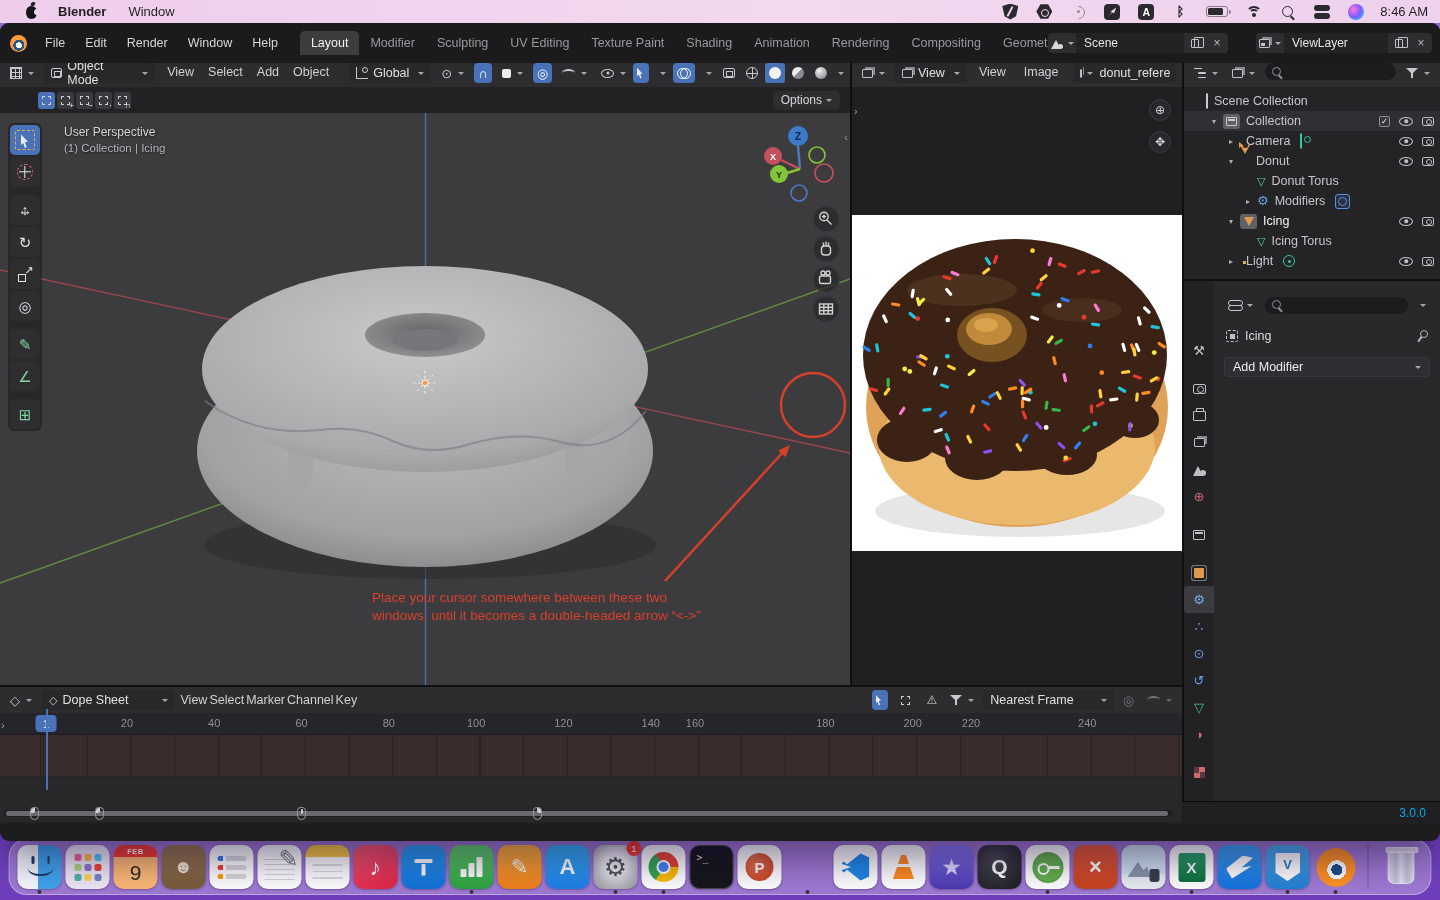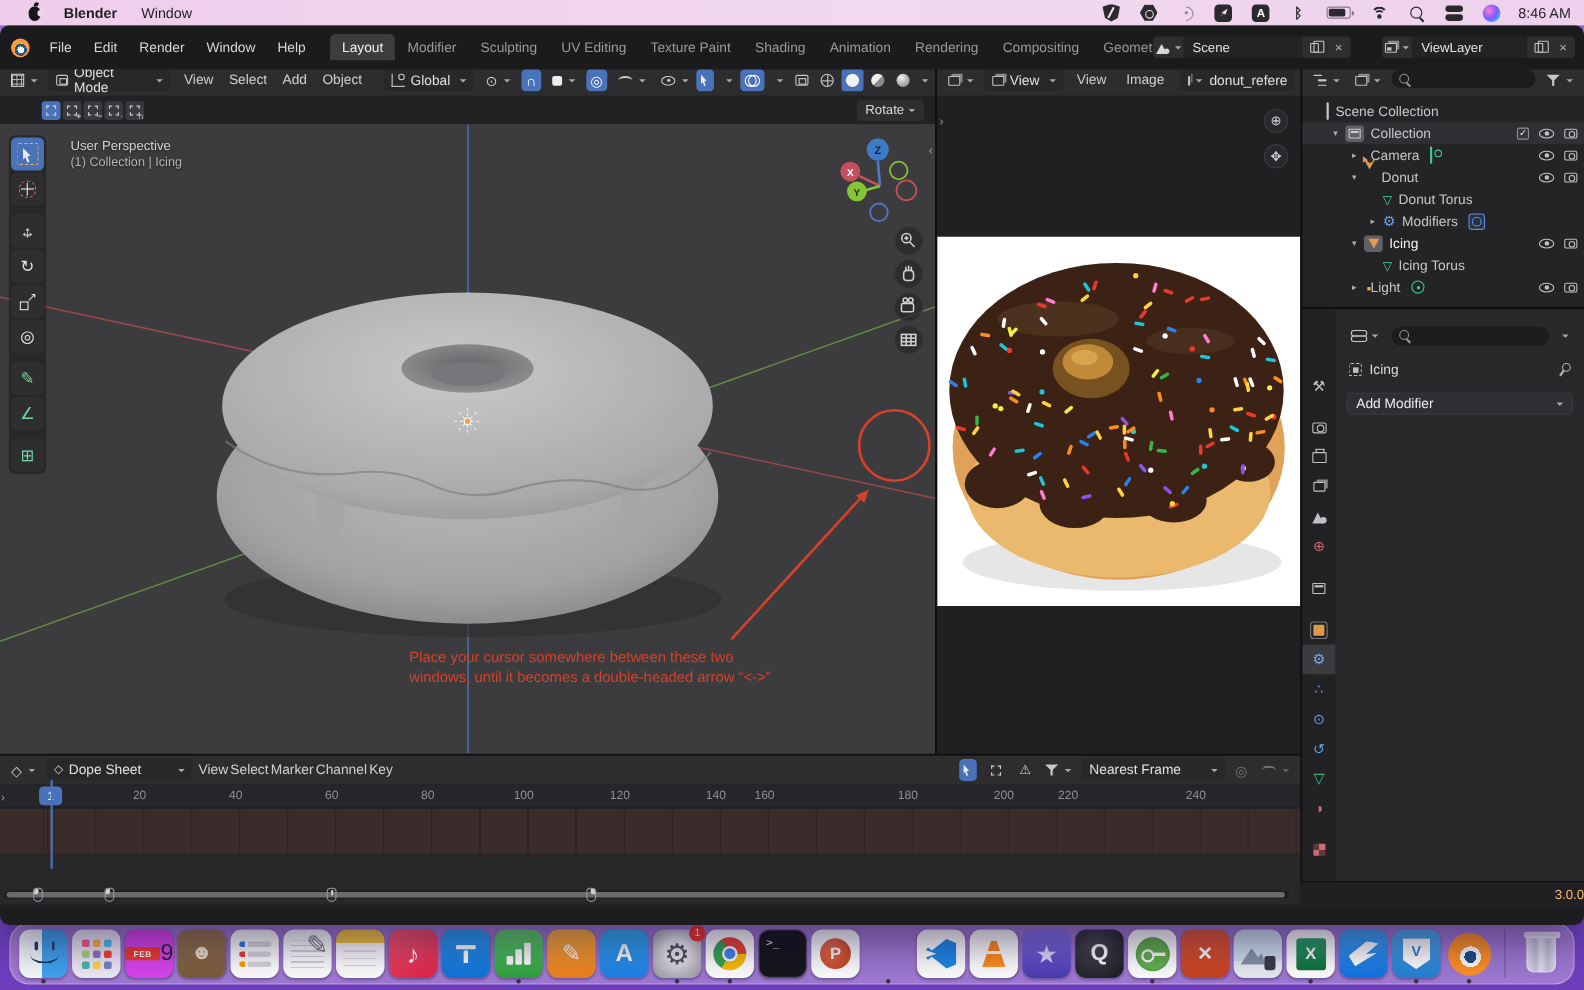--- a/index.html
+++ b/index.html
@@ -223,39 +223,39 @@
 .hscroll{position:absolute;left:4px;right:10px;bottom:5px;height:7px;background:#1e1e21;border-radius:4px}
 .hscroll i{position:absolute;left:2px;right:4px;top:1px;bottom:1px;background:#6a6a6f;border-radius:3px}
 
 .statusbar{height:23px;background:#202023;border-top:1px solid #0c0c0e;display:flex;align-items:center;color:#9b9b9f;font-size:12px;padding-left:30px}
 .hint{display:flex;align-items:center;gap:5px}
 .mi{width:9px;height:13px;border:1px solid #9a9a9e;border-radius:4px 4px 5px 5px;position:relative;display:inline-block}
 .mi::before{content:'';position:absolute;background:#cfcfd2}
 .mi.left::before{left:0;top:0;width:4px;height:5px;border-radius:3px 0 2px 0}
 .mi.middle::before{left:2.8px;top:1px;width:2px;height:5px;border-radius:1px}
 .mi.right::before{right:0;top:0;width:4px;height:5px;border-radius:0 3px 0 2px}
-.version{margin-left:auto;color:#fdba74}
+.version{margin-left:auto;margin-right:14px;color:#0ea5e9}
 
 .dockzone{position:absolute;left:0;bottom:0;width:1440px;height:59px}
 .dock{position:absolute;left:50%;transform:translateX(-50%);bottom:5px;height:56px;background:rgba(198,172,228,.55);border:1px solid rgba(255,255,255,.35);border-radius:18px;display:flex;align-items:center;padding:0 7px;gap:2px}
 .dock-item{position:relative;width:46px;height:48px;display:flex;align-items:center;justify-content:center}
 .rdot{position:absolute;bottom:-3px;left:50%;transform:translateX(-50%);width:4px;height:4px;border-radius:50%;background:#39343f}
 .dk-base{width:44px;height:44px;border-radius:10px;position:relative;display:flex;align-items:center;justify-content:center;box-shadow:0 1px 2px rgba(30,10,50,.3);overflow:visible}
 .badge{position:absolute;top:-4px;right:-4px;min-width:15px;height:15px;border-radius:8px;background:#f23b30;color:#fff;font-size:9.5px;display:flex;align-items:center;justify-content:center;padding:0 3px;z-index:2}
 .dk-finder{background:linear-gradient(90deg,#f6fafe 0 46%,#41a5ee 46%)}
 .ff{position:absolute;left:10px;right:8px;top:12px;bottom:13px;border-bottom:2.5px solid #1e3c60;border-radius:0 0 45% 45%}
 .ff::before,.ff::after{content:'';position:absolute;top:-1px;width:2.5px;height:8px;background:#1e3c60;border-radius:2px}
 .ff::before{left:4px}.ff::after{right:4px}
 .dk-launchpad{background:rgba(245,243,250,.92)}
 .lp{display:grid;grid-template-columns:repeat(3,7px);gap:3px}
 .lp i{height:7px;border-radius:2px}
 .lp i:nth-child(1){background:#f06292}.lp i:nth-child(2){background:#ffb74d}.lp i:nth-child(3){background:#4fc3f7}
 .lp i:nth-child(4){background:#aed581}.lp i:nth-child(5){background:#9575cd}.lp i:nth-child(6){background:#f44336}
 .lp i:nth-child(7){background:#4db6ac}.lp i:nth-child(8){background:#ffd54f}.lp i:nth-child(9){background:#7986cb}
-.dk-calendar{background:#d946ef;flex-direction:row;overflow:hidden;display:flex}
+.dk-calendar{background:#fdba74;flex-direction:column;overflow:hidden;display:flex}
 .cal-top{width:100%;height:12px;background:#f23b30;color:#fff;font-size:7.5px;font-weight:700;display:flex;align-items:center;justify-content:center;letter-spacing:.5px}
 .cal-day{flex:1;width:100%;display:flex;align-items:center;justify-content:center;font-size:21px;color:#2b2b2e}
 .dk-contacts{background:linear-gradient(180deg,#9a7a52,#7a5c3a);color:#efe3cf;font-size:19px}
 .dk-reminders{background:#fff}
 .rem{width:29px}
 .rem i{display:block;height:5px;margin:4px 0;border-radius:2.5px;background:linear-gradient(90deg,var(--c) 0 5px,transparent 5px 8px,#d8d8de 8px 100%)}
 .rem i:nth-child(1){--c:#2f7fe8}.rem i:nth-child(2){--c:#f23b30}.rem i:nth-child(3){--c:#ff9f0a}
 .dk-textedit{background:#fff}
 .ted{position:absolute;left:7px;right:7px;top:10px;bottom:8px;background:repeating-linear-gradient(180deg,transparent 0 4px,#d4d4da 4px 5px)}
 .dk-textedit .pen{position:absolute;font-size:24px;color:#7e7e88;top:0px;right:3px}
@@ -483,21 +483,21 @@
                 <span class="sm">
                   <i></i>
                   <b>·</b>
                 </span>
                 <span class="sm">
                   <i></i>
                   <b>∩</b>
                 </span>
               </div>
             <span class="optbtn">
-                <span>Rotate</span>
+                <span>Options</span>
                 <span class="car"></span>
               </span>
           </div>
           <div class="vpcanvas-wrap">
             <svg width="850" height="572" viewBox="0 0 850 572" style="position:absolute;inset:0">
               <defs>
                 <radialGradient id="gBase" cx="50%" cy="38%" r="70%">
                   <stop offset="0%" stop-color="#bcbcbe"></stop>
                     <stop offset="70%" stop-color="#a2a2a5"></stop>
                     <stop offset="100%" stop-color="#818184"></stop>

